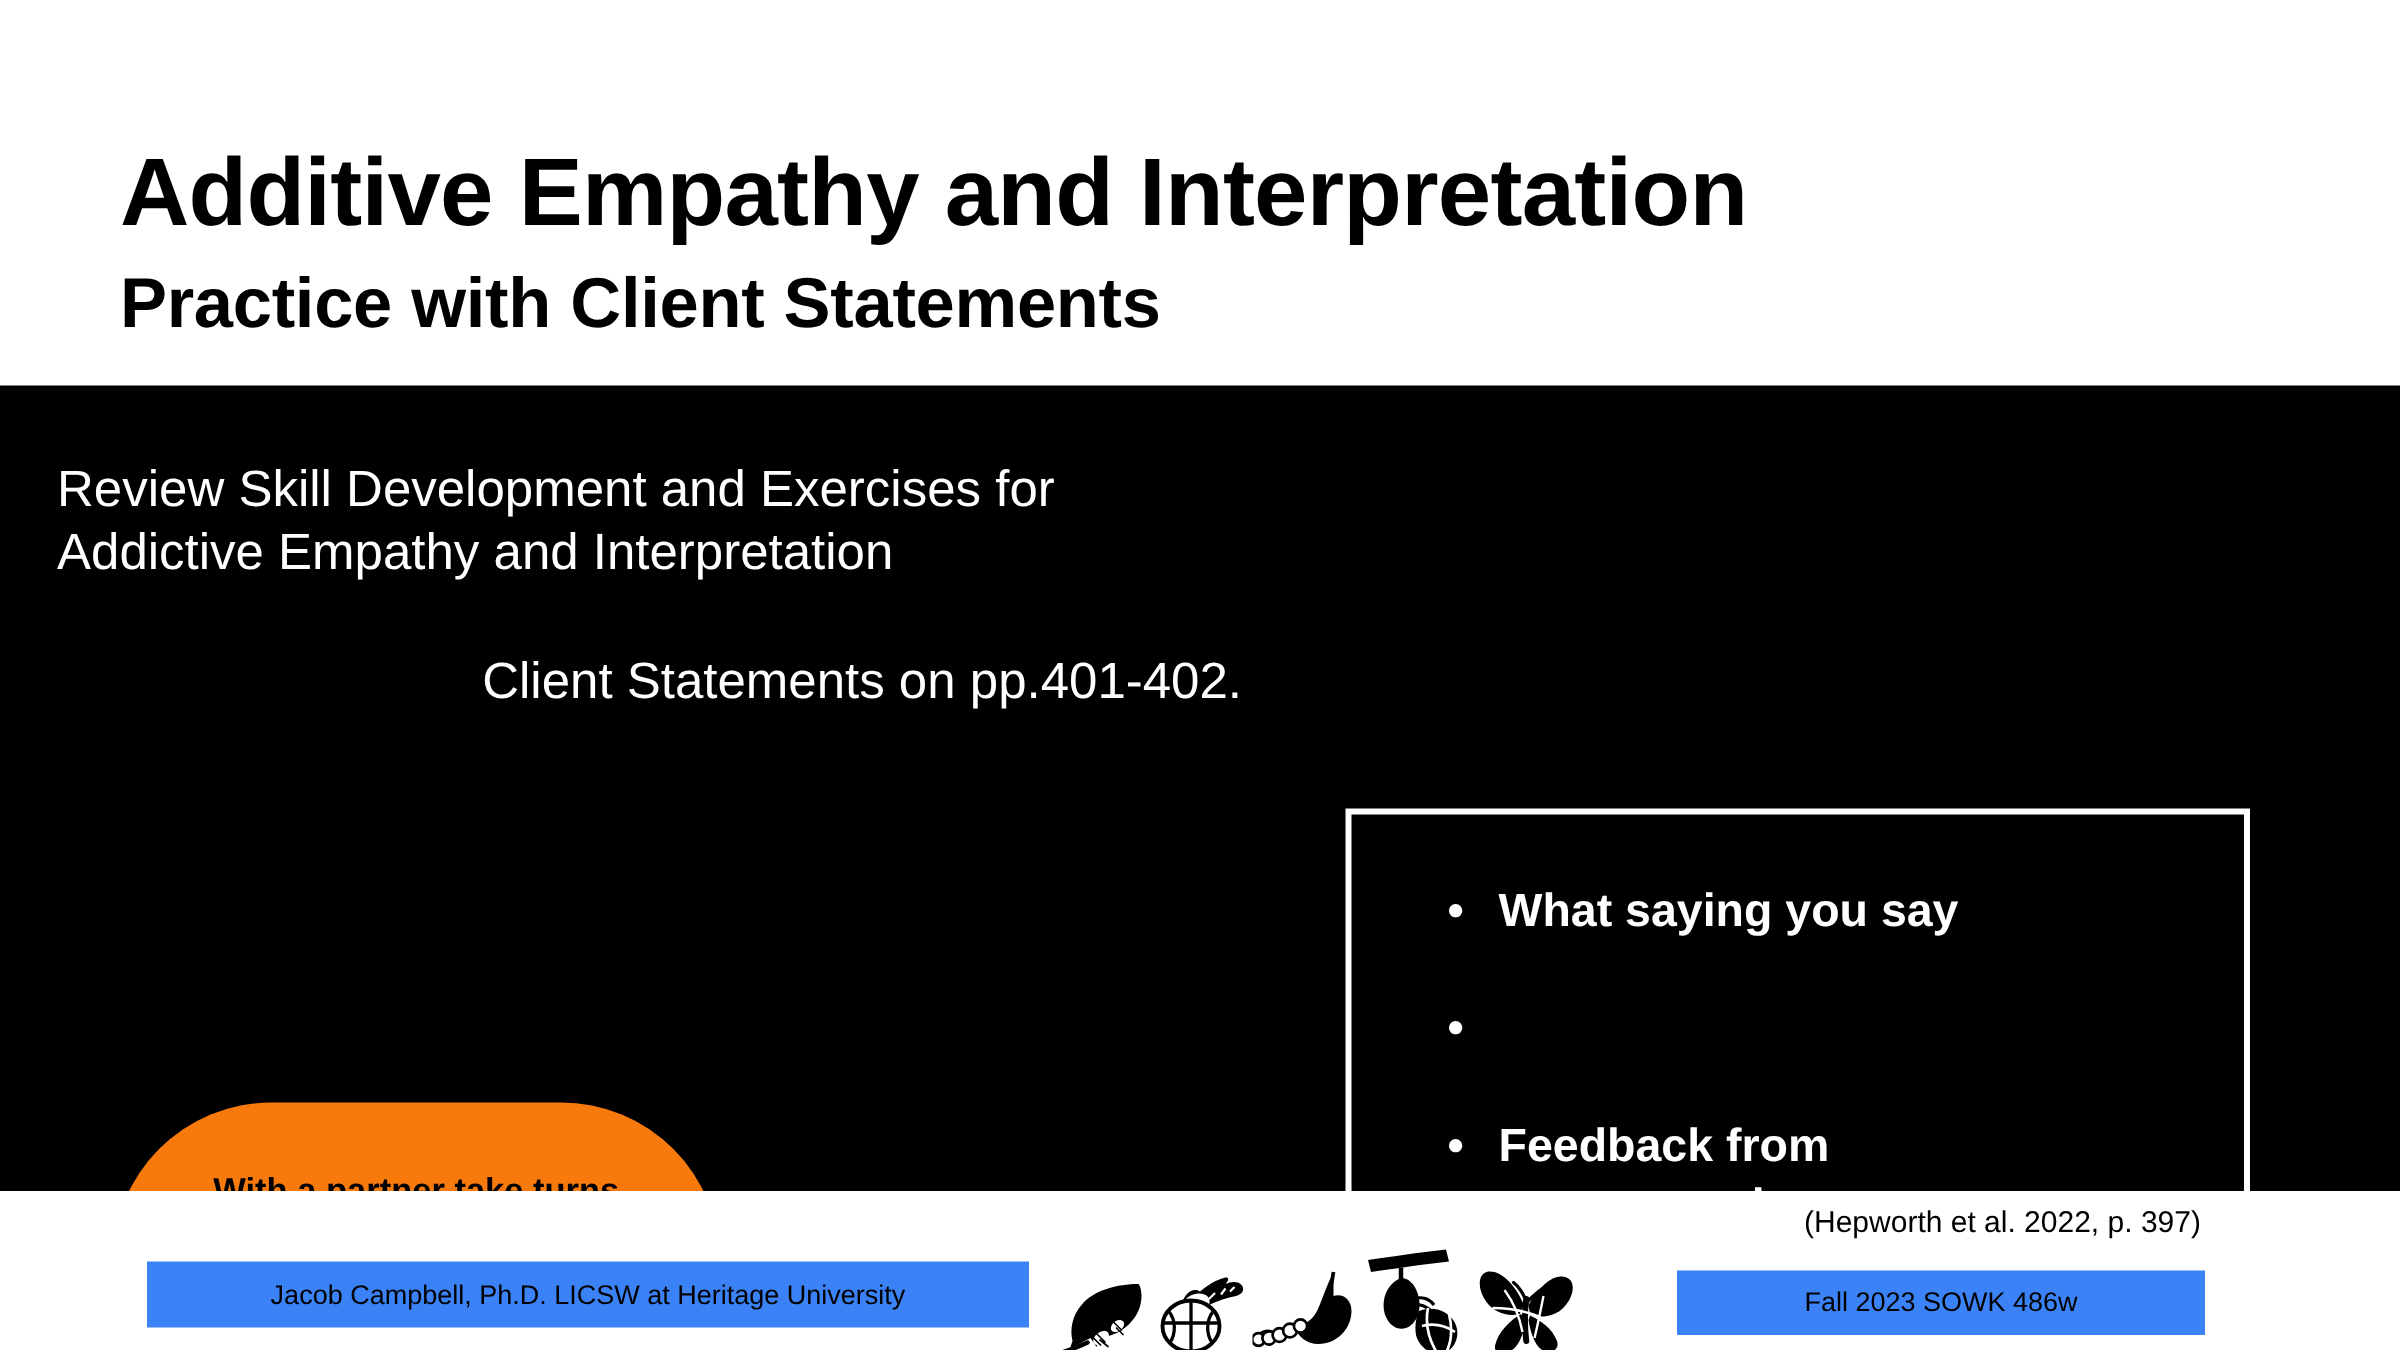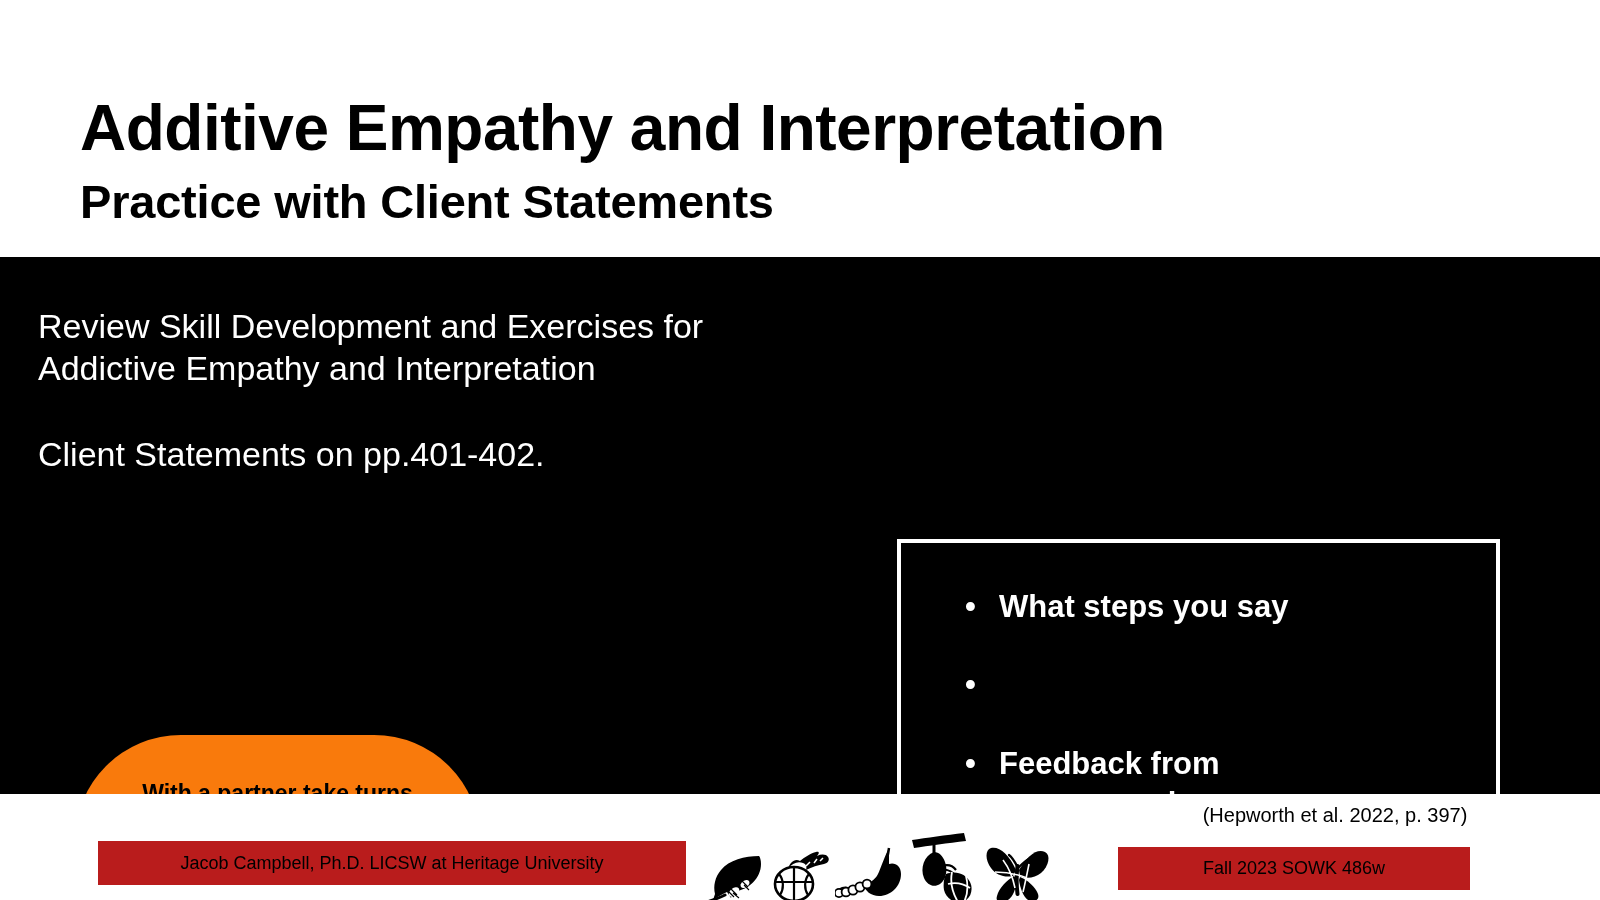--- a/index.html
+++ b/index.html
@@ -68,20 +68,21 @@
   }
   .left-para {
     color: #ffffff;
     font-size: 34px;
     font-weight: 400;
     line-height: 1.24;
     margin: 0;
   }
   .left-para.second {
     margin-top: 44px;
+    text-align: right;
   }
 
   
   .pill {
     position: absolute;
     left: 75px;
     top: 478px;
     width: 405px;
     height: 212px;
     background: #F97A0C;
@@ -162,21 +163,21 @@
     top: 10px;
     width: 290px;
     text-align: center;
     color: #000000;
     font-size: 20px;
     font-weight: 400;
     white-space: nowrap;
   }
   .tag-bar {
     position: absolute;
-    background: #b91c1c;
+    background: #3b82f6;
     display: flex;
     align-items: center;
     justify-content: center;
   }
   .tag-bar.left {
     left: 98px;
     top: 47px;
     width: 588px;
     height: 44px;
   }
@@ -227,21 +228,21 @@
     </div>
 
     <div class="pill">
       <div class="pill-text">With a partner take turns going through each example and offering potential interpretations.</div>
     </div>
 
     <div class="right-box">
       <ul class="bullets">
         <li class="bullet-item">
           <span class="bullet-dot">•</span>
-          <span class="bullet-label">What steps you say</span>
+          <span class="bullet-label">What saying you say</span>
         </li>
         <li class="bullet-item">
           <span class="bullet-dot">•</span>
         </li>
         <li class="bullet-item">
           <span class="bullet-dot">•</span>
           <span class="bullet-label">Feedback from
 group members</span>
         </li>
       </ul>

